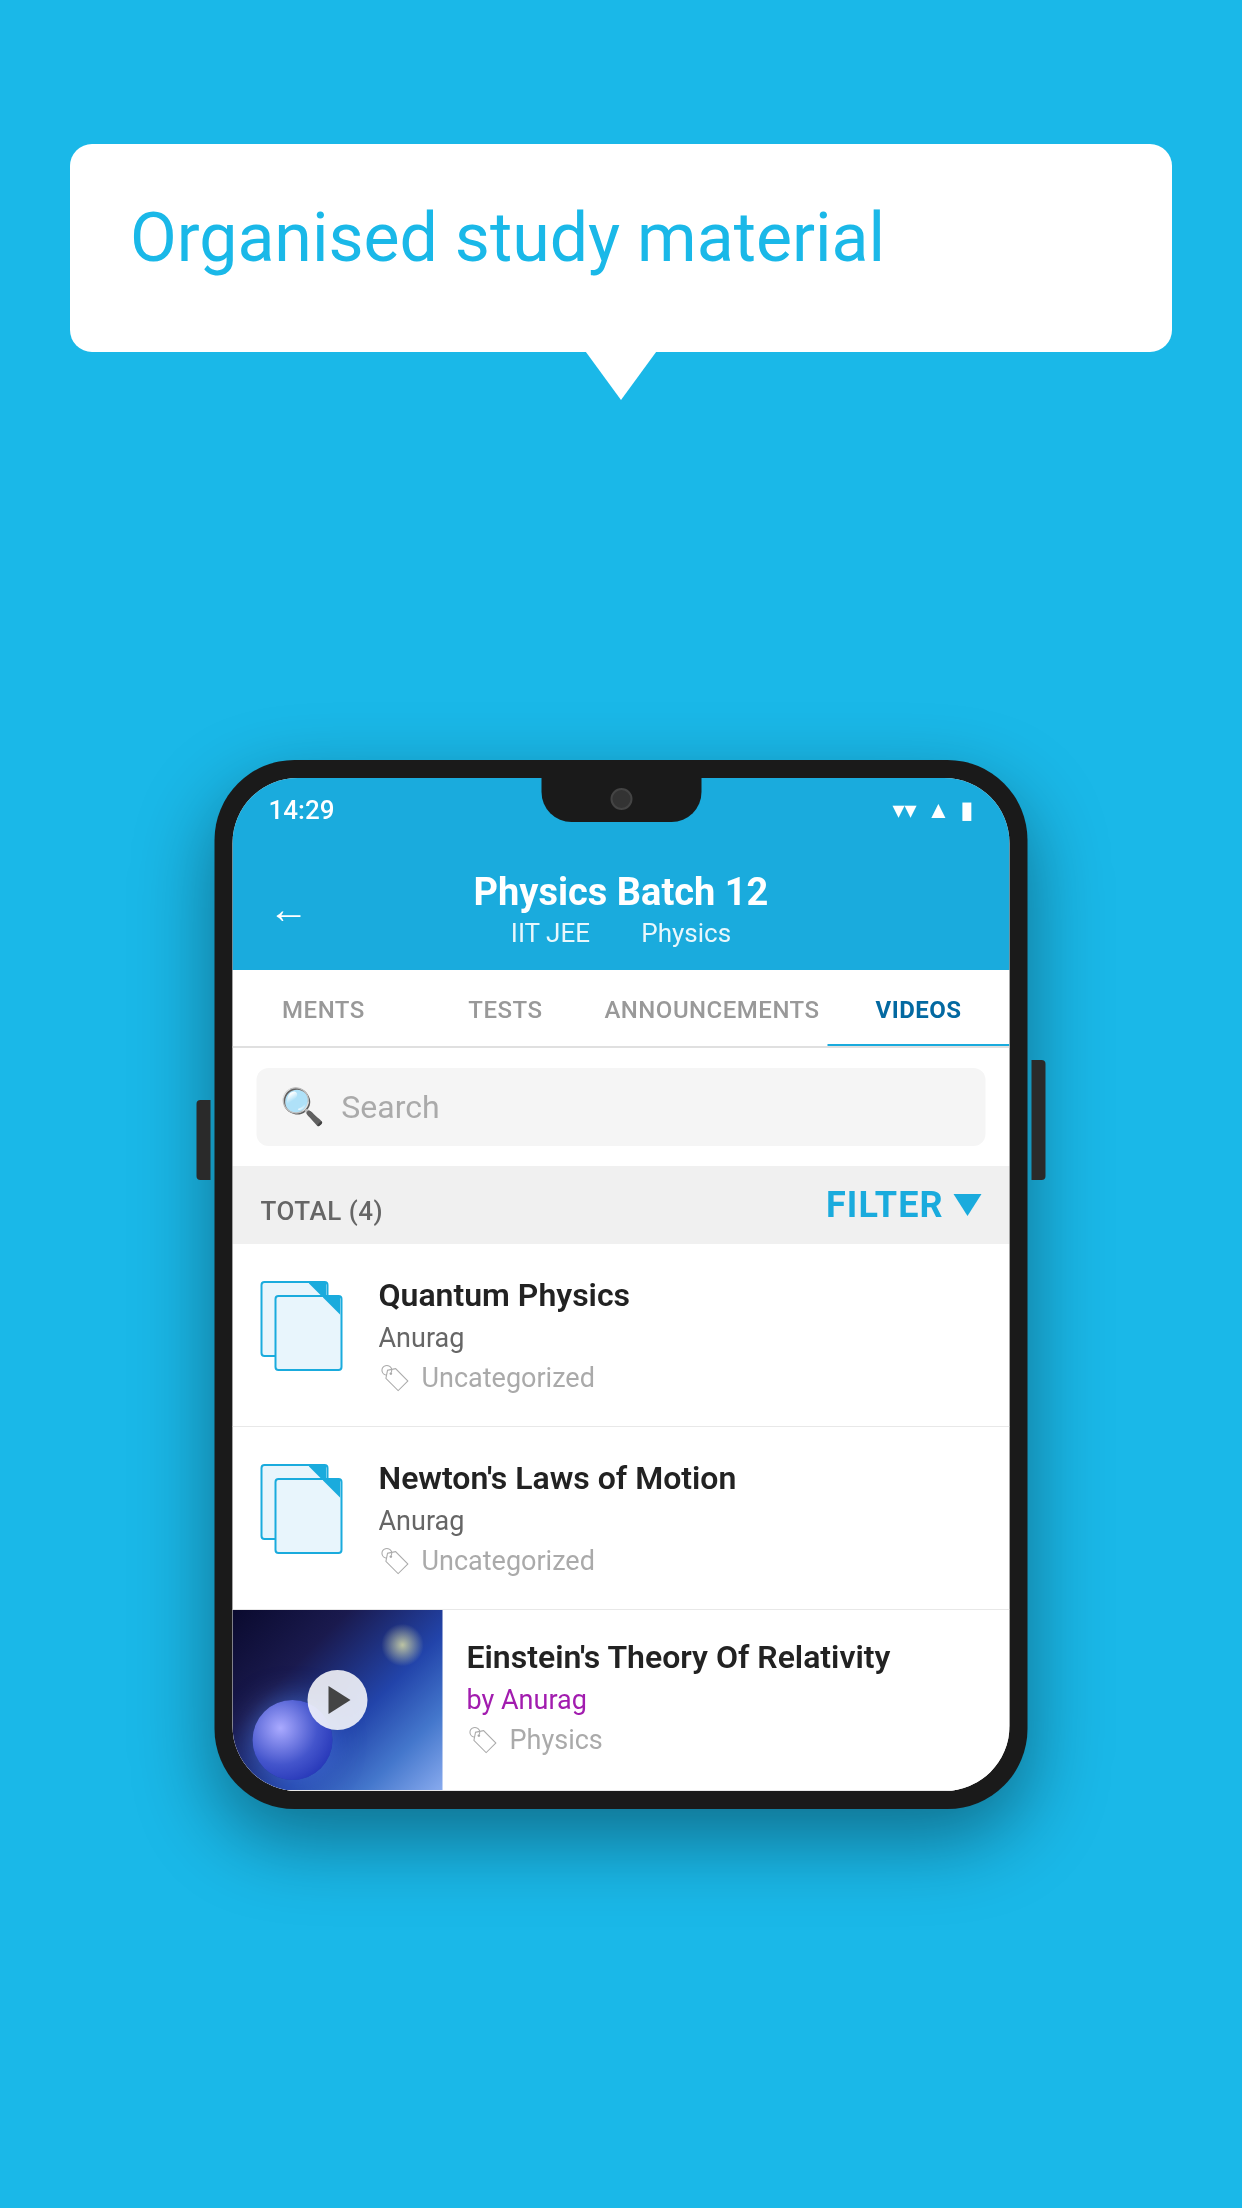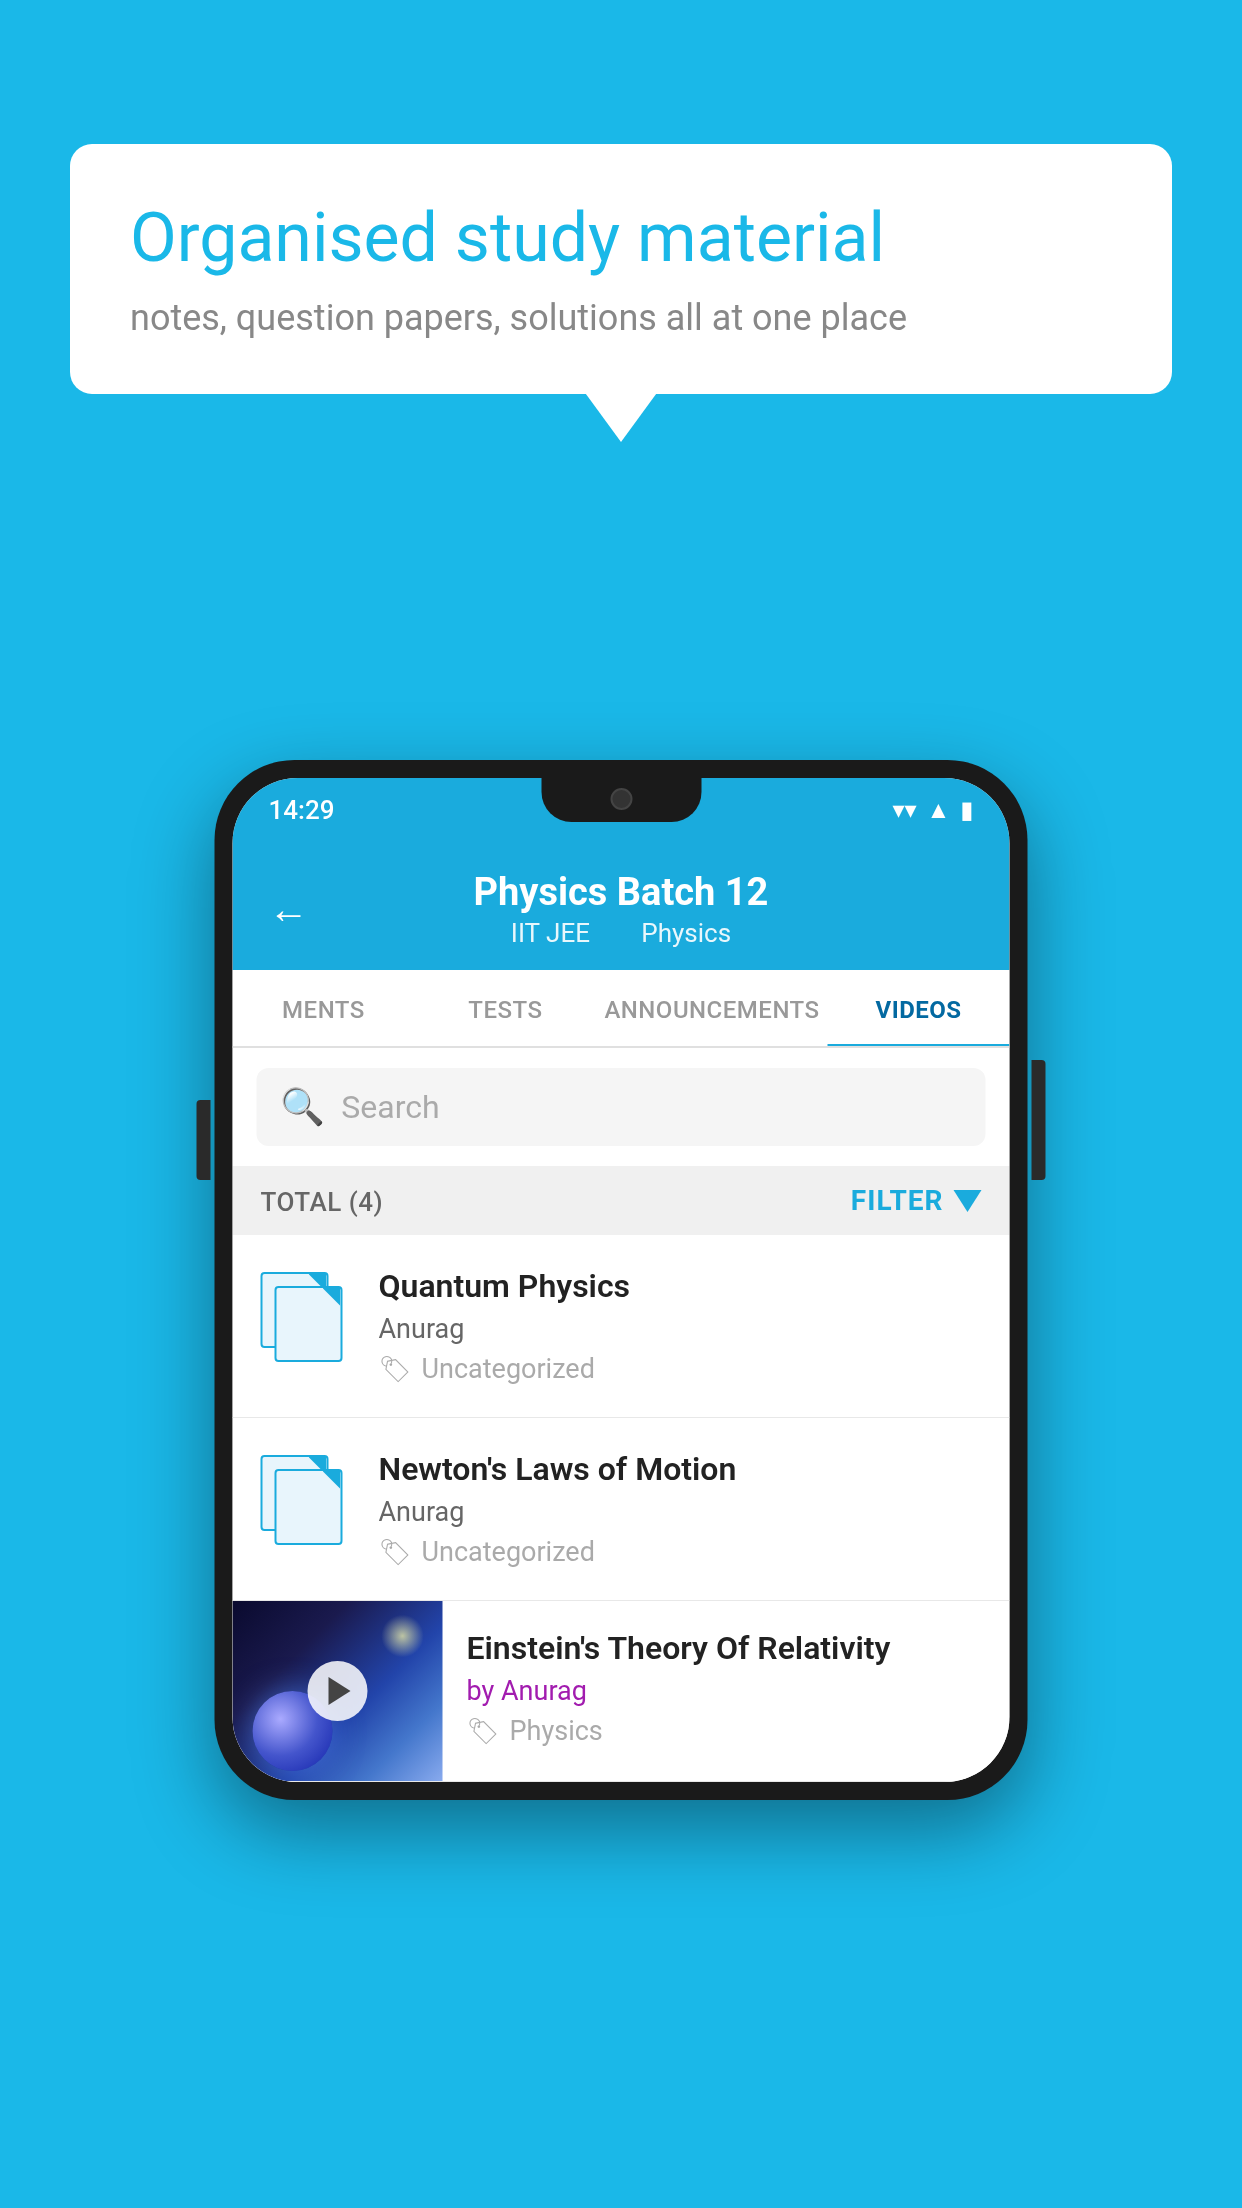--- a/index.html
+++ b/index.html
@@ -262,21 +262,21 @@
 
     .total-label {
       color: #666;
       font-size: 26px;
       font-weight: 500;
       letter-spacing: 0.5px;
     }
 
     .filter-btn {
       color: #1aabdd;
-      font-size: 28px;
+      font-size: 36px;
       font-weight: 700;
       display: flex;
       align-items: center;
       gap: 10px;
       letter-spacing: 1px;
       cursor: pointer;
     }
 
     .filter-icon-triangle {
       width: 0;
@@ -485,21 +485,20 @@
       color: #aaa;
       font-size: 27px;
     }
   </style>
 </head>
 <body>
 
 <div class="speech-bubble-container">
   <div class="speech-bubble">
     <div class="bubble-title">Organised study material</div>
-    <div class="bubble-subtitle">notes, question papers, solutions all at one place</div>
   </div>
 </div>
 
 <div class="phone-wrapper">
   <div class="phone-outer">
     <div class="phone-inner">
 
       <div class="status-bar">
         <div class="notch">
           <div class="notch-camera"></div>

